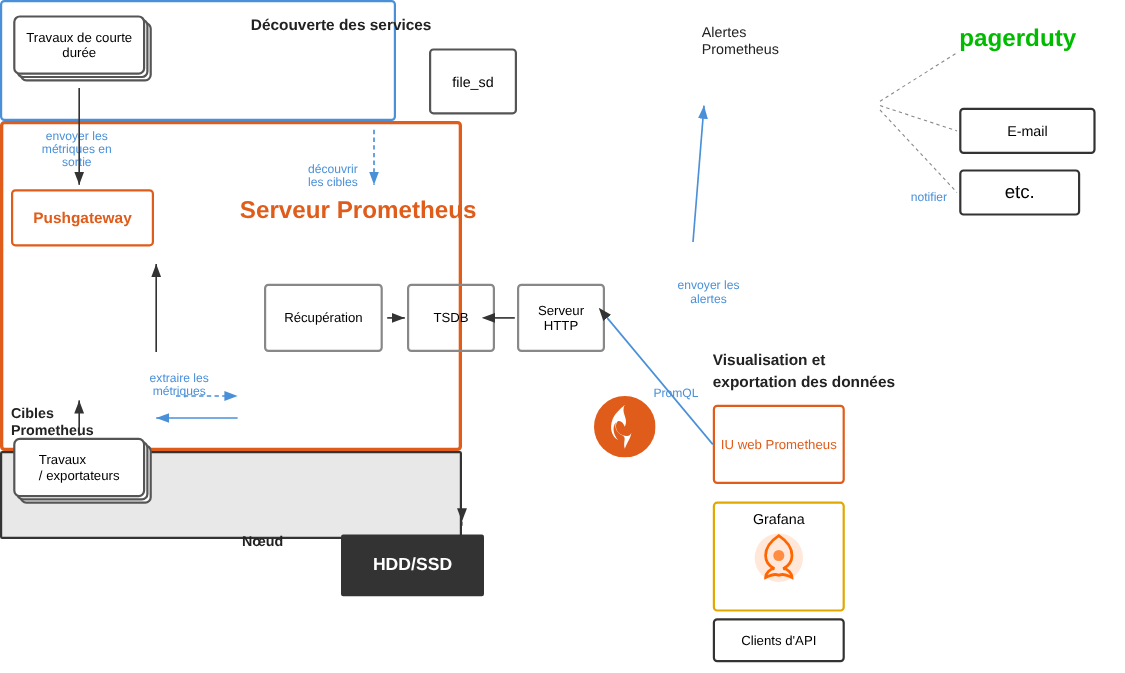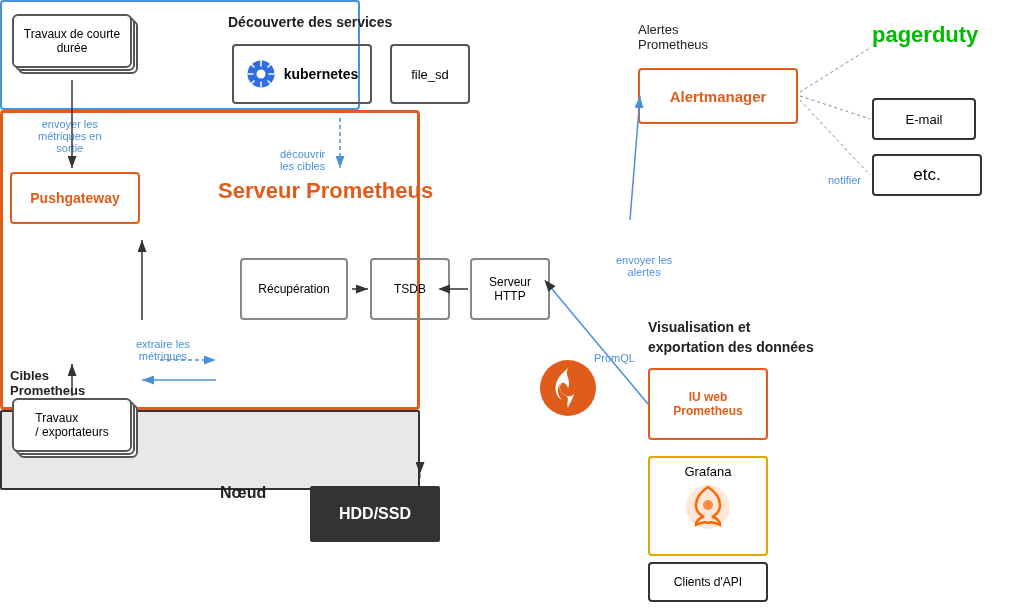--- a/index.html
+++ b/index.html
@@ -269,21 +269,21 @@
       width: 420px;
       height: 80px;
       border: 2px solid #333;
       background: #e8e8e8;
       border-radius: 2px;
     }
     .node-label {
       position: absolute;
       top: 484px;
       left: 220px;
-      font-size: 16px;
+      font-size: 13px;
       font-weight: bold;
       color: #222;
     }
     .hdd-box {
       position: absolute;
       top: 486px;
       left: 310px;
       width: 130px;
       height: 56px;
       background: #333;
@@ -331,21 +331,21 @@
       font-size: 22px;
       font-weight: bold;
       color: #00bb00;
     }
 
     
     .email-box {
       position: absolute;
       top: 98px;
       left: 872px;
-      width: 104px;
+      width: 124px;
       height: 42px;
       border: 2px solid #333;
       border-radius: 4px;
       display: flex;
       align-items: center;
       justify-content: center;
       font-size: 13px;
     }
     
     .etc-box {
@@ -382,21 +382,20 @@
       height: 72px;
       border: 2.5px solid #e05c1a;
       border-radius: 4px;
       display: flex;
       align-items: center;
       justify-content: center;
       font-size: 12px;
       color: #e05c1a;
       text-align: center;
       padding: 4px;
-      font-weight: bold;
     }
 
     
     .grafana-box {
       position: absolute;
       top: 456px;
       left: 648px;
       width: 120px;
       height: 100px;
       border: 2.5px solid #e0a800;
@@ -470,38 +469,20 @@
     <div class="stack-bg2"></div>
     <div class="stack-front">
       <span style="white-space:pre-line; text-align:left;">Travaux
 / exportateurs</span>
     </div>
   </div>
 
   <div class="service-discovery-box"></div>
   <div class="service-discovery-title">Découverte des services</div>
 
-  <div class="kube-box">
-
-    <svg class="kube-icon" viewBox="0 0 40 40" xmlns="http://www.w3.org/2000/svg">
-      <circle cx="20" cy="20" r="18" fill="#326CE5"></circle>
-      <circle cx="20" cy="20" r="6" fill="white"></circle>
-      <g stroke="white" stroke-width="2" fill="none">
-        <line x1="20" y1="2" x2="20" y2="10"></line>
-        <line x1="20" y1="30" x2="20" y2="38"></line>
-        <line x1="2" y1="20" x2="10" y2="20"></line>
-        <line x1="30" y1="20" x2="38" y2="20"></line>
-        <line x1="5.4" y1="5.4" x2="11.3" y2="11.3"></line>
-        <line x1="28.7" y1="28.7" x2="34.6" y2="34.6"></line>
-        <line x1="34.6" y1="5.4" x2="28.7" y2="11.3"></line>
-        <line x1="11.3" y1="28.7" x2="5.4" y2="34.6"></line>
-      </g>
-    </svg>
-    <span>kubernetes</span>
-  </div>
 
   <div class="file-sd-box">
     <span>file_sd</span>
   </div>
 
   <div class="prometheus-server-box"></div>
   <div class="prometheus-server-title">Serveur Prometheus</div>
 
   <div class="recuperation-box">
     <span>Récupération</span>
@@ -527,23 +508,20 @@
   <div class="node-label">Nœud</div>
   <div class="hdd-box">
     <span>HDD/SSD</span>
   </div>
 
   <div class="alertes-label">
     <span style="white-space:pre-line;">Alertes
 Prometheus</span>
   </div>
 
-  <div class="alertmanager-box">
-    <span>Alertmanager</span>
-  </div>
 
   <div class="pagerduty-label">pagerduty</div>
 
   <div class="email-box">
     <span>E-mail</span>
   </div>
 
   <div class="etc-box">
     <span>etc.</span>
   </div>

